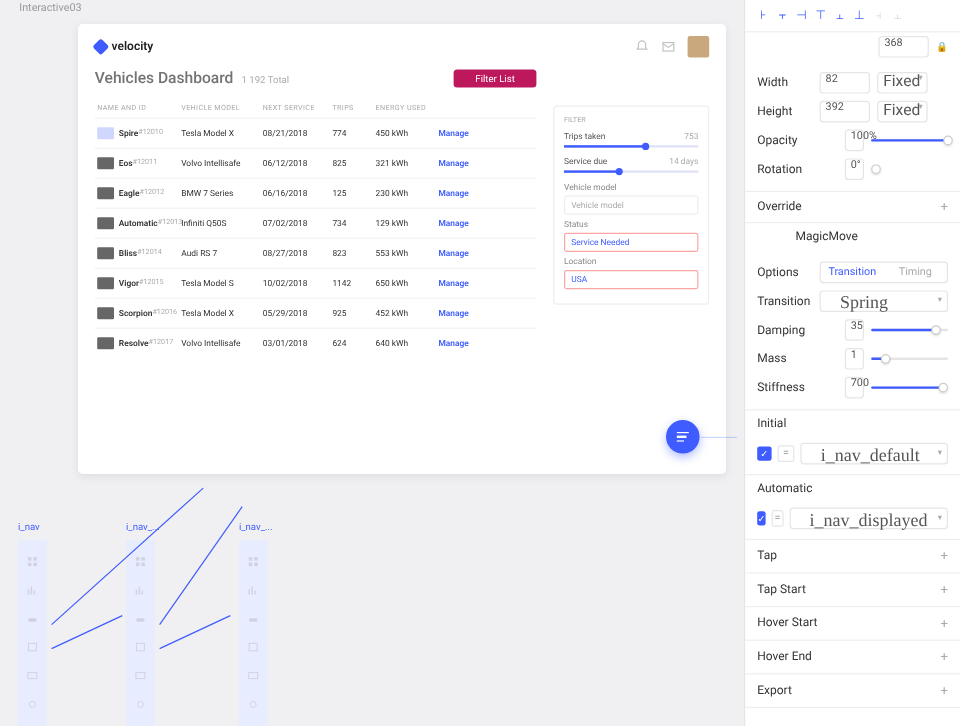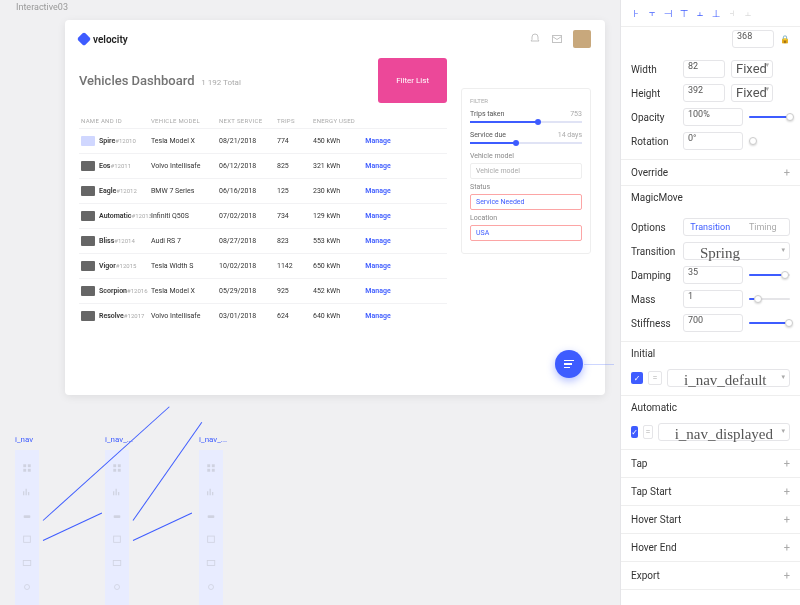--- a/index.html
+++ b/index.html
@@ -17,21 +17,21 @@
 .ab-logo-text { font-size: 10px; font-weight: 600; color: #222; }
 .ab-header-right { display: flex; align-items: center; gap: 10px; }
 .ab-icon { width: 12px; height: 12px; opacity: 0.5; }
 .ab-avatar { width: 18px; height: 18px; background: #c8a87c; border-radius: 2px; }
 
 .ab-body { display: flex; padding: 0 14px; gap: 14px; }
 .ab-main { flex: 1; min-width: 0; }
 .ab-title-row { display: flex; justify-content: space-between; align-items: center; margin-bottom: 10px; }
 .ab-title { font-size: 13px; font-weight: 500; color: #737373; }
 .ab-subtitle { font-size: 8px; color: #aaa; margin-left: 4px; }
-.ab-btn { background: #ec4899; color: #fff; font-size: 8px; padding: 18px 18px; border-radius: 3px; border: none; }
+.ab-btn { background: #be185d; color: #fff; font-size: 8px; padding: 3px 18px; border-radius: 3px; border: none; }
 
 .ab-table { width: 100%; }
 .ab-th { display: flex; font-size: 6px; color: #aaa; text-transform: uppercase; letter-spacing: 0.3px; padding: 4px 0; }
 .ab-th > div, .ab-tr > div { padding: 0 2px; }
 .col-name { width: 70px; display: flex; align-items: center; gap: 4px; }
 .col-model { width: 68px; }
 .col-next { width: 58px; }
 .col-trips { width: 36px; }
 .col-energy { width: 48px; }
 .col-manage { width: 38px; text-align: center; }
@@ -84,21 +84,21 @@
 .inspector { position: absolute; right: 0; top: 0; width: 180px; height: 605px; background: #fff; border-left: 1px solid #e5e5e8; overflow: hidden; font-size: 10px; color: #333; }
 .insp-section { padding: 6px 10px; border-bottom: 1px solid #eee; }
 .insp-toolbar { display: flex; gap: 2px; padding: 6px 8px; border-bottom: 1px solid #eee; }
 .align-ic { width: 14px; height: 14px; display: flex; align-items: center; justify-content: center; color: #888; font-size: 10px; cursor: pointer; border-radius: 2px; }
 .align-ic.active { color: #3e5cff; }
 .align-ic.disabled { opacity: 0.3; }
 
 .insp-row { display: flex; align-items: center; gap: 6px; padding: 3px 0; }
 .insp-label { width: 46px; font-size: 10px; color: #333; }
 .insp-input { width: 42px; height: 18px; border: 1px solid #e5e5e8; border-radius: 3px; font-size: 9px; padding: 0 4px; text-align: left; color: #555; }
-.insp-input.sm { width: 60px; }
+.insp-input.sm { width: 16px; margin-left: 21px; }
 .insp-select { width: 42px; height: 18px; border: 1px solid #e5e5e8; border-radius: 3px; font-size: 13px; padding: 0 4px; color: #555; position: relative; }
 .insp-select::after { content: "▾"; position: absolute; right: 3px; font-size: 7px; color: #aaa; }
 .insp-slider { flex: 1; height: 2px; background: #e5e5e8; position: relative; border-radius: 1px; min-width: 30px; }
 .insp-slider-fill { position: absolute; height: 100%; background: #3e5cff; border-radius: 1px; }
 .insp-slider-knob { position: absolute; width: 8px; height: 8px; background: #fff; border: 1px solid #ccc; border-radius: 50%; top: -3px; box-shadow: 0 1px 2px rgba(0,0,0,0.15); }
 .insp-rot-track { flex: 1; height: 2px; position: relative; }
 .insp-rot-knob { position: absolute; width: 8px; height: 8px; background: #fff; border: 1px solid #ccc; border-radius: 50%; top: -3px; left: 0; box-shadow: 0 1px 2px rgba(0,0,0,0.15); }
 
 .insp-header-row { display: flex; justify-content: space-between; align-items: center; padding: 6px 10px; border-bottom: 1px solid #eee; font-size: 10px; }
 .insp-plus { color: #aaa; cursor: pointer; font-size: 11px; }
@@ -231,21 +231,21 @@
     <div class="col-manage"><span class="manage-link">Manage</span></div>
               </div>
               <div class="ab-tr">
     <div class="col-name">
                   <div class="row-thumb "></div>
                   <div class="row-name-col">
                     <span class="row-name">Vigor</span>
                     <span class="row-id">#12015</span>
                   </div>
                 </div>
-    <div class="col-model">Tesla Width S</div>
+    <div class="col-model">Tesla Model S</div>
     <div class="col-next">10/02/2018</div>
     <div class="col-trips">1142</div>
     <div class="col-energy">650 kWh</div>
     <div class="col-manage"><span class="manage-link">Manage</span></div>
               </div>
               <div class="ab-tr">
     <div class="col-name">
                   <div class="row-thumb "></div>
                   <div class="row-name-col">
                     <span class="row-name">Scorpion</span>
@@ -478,21 +478,21 @@
           <div class="insp-rot-knob"></div>
         </div>
     </div>
   </div>
 
   <div class="insp-header-row">
     <span>Override</span>
     <span class="insp-plus">+</span>
   </div>
 
-  <div class="insp-header-row" style="border-bottom:none;">
+  <div class="insp-header-row" style="border-bottom:none;margin-left:32px;">
     <span>MagicMove</span>
   </div>
 
   <div class="insp-section">
     <div class="insp-row">
       <div class="insp-label">Options</div>
       <div class="segmented">
         <div class="active">Transition</div>
         <div>Timing</div>
       </div>

